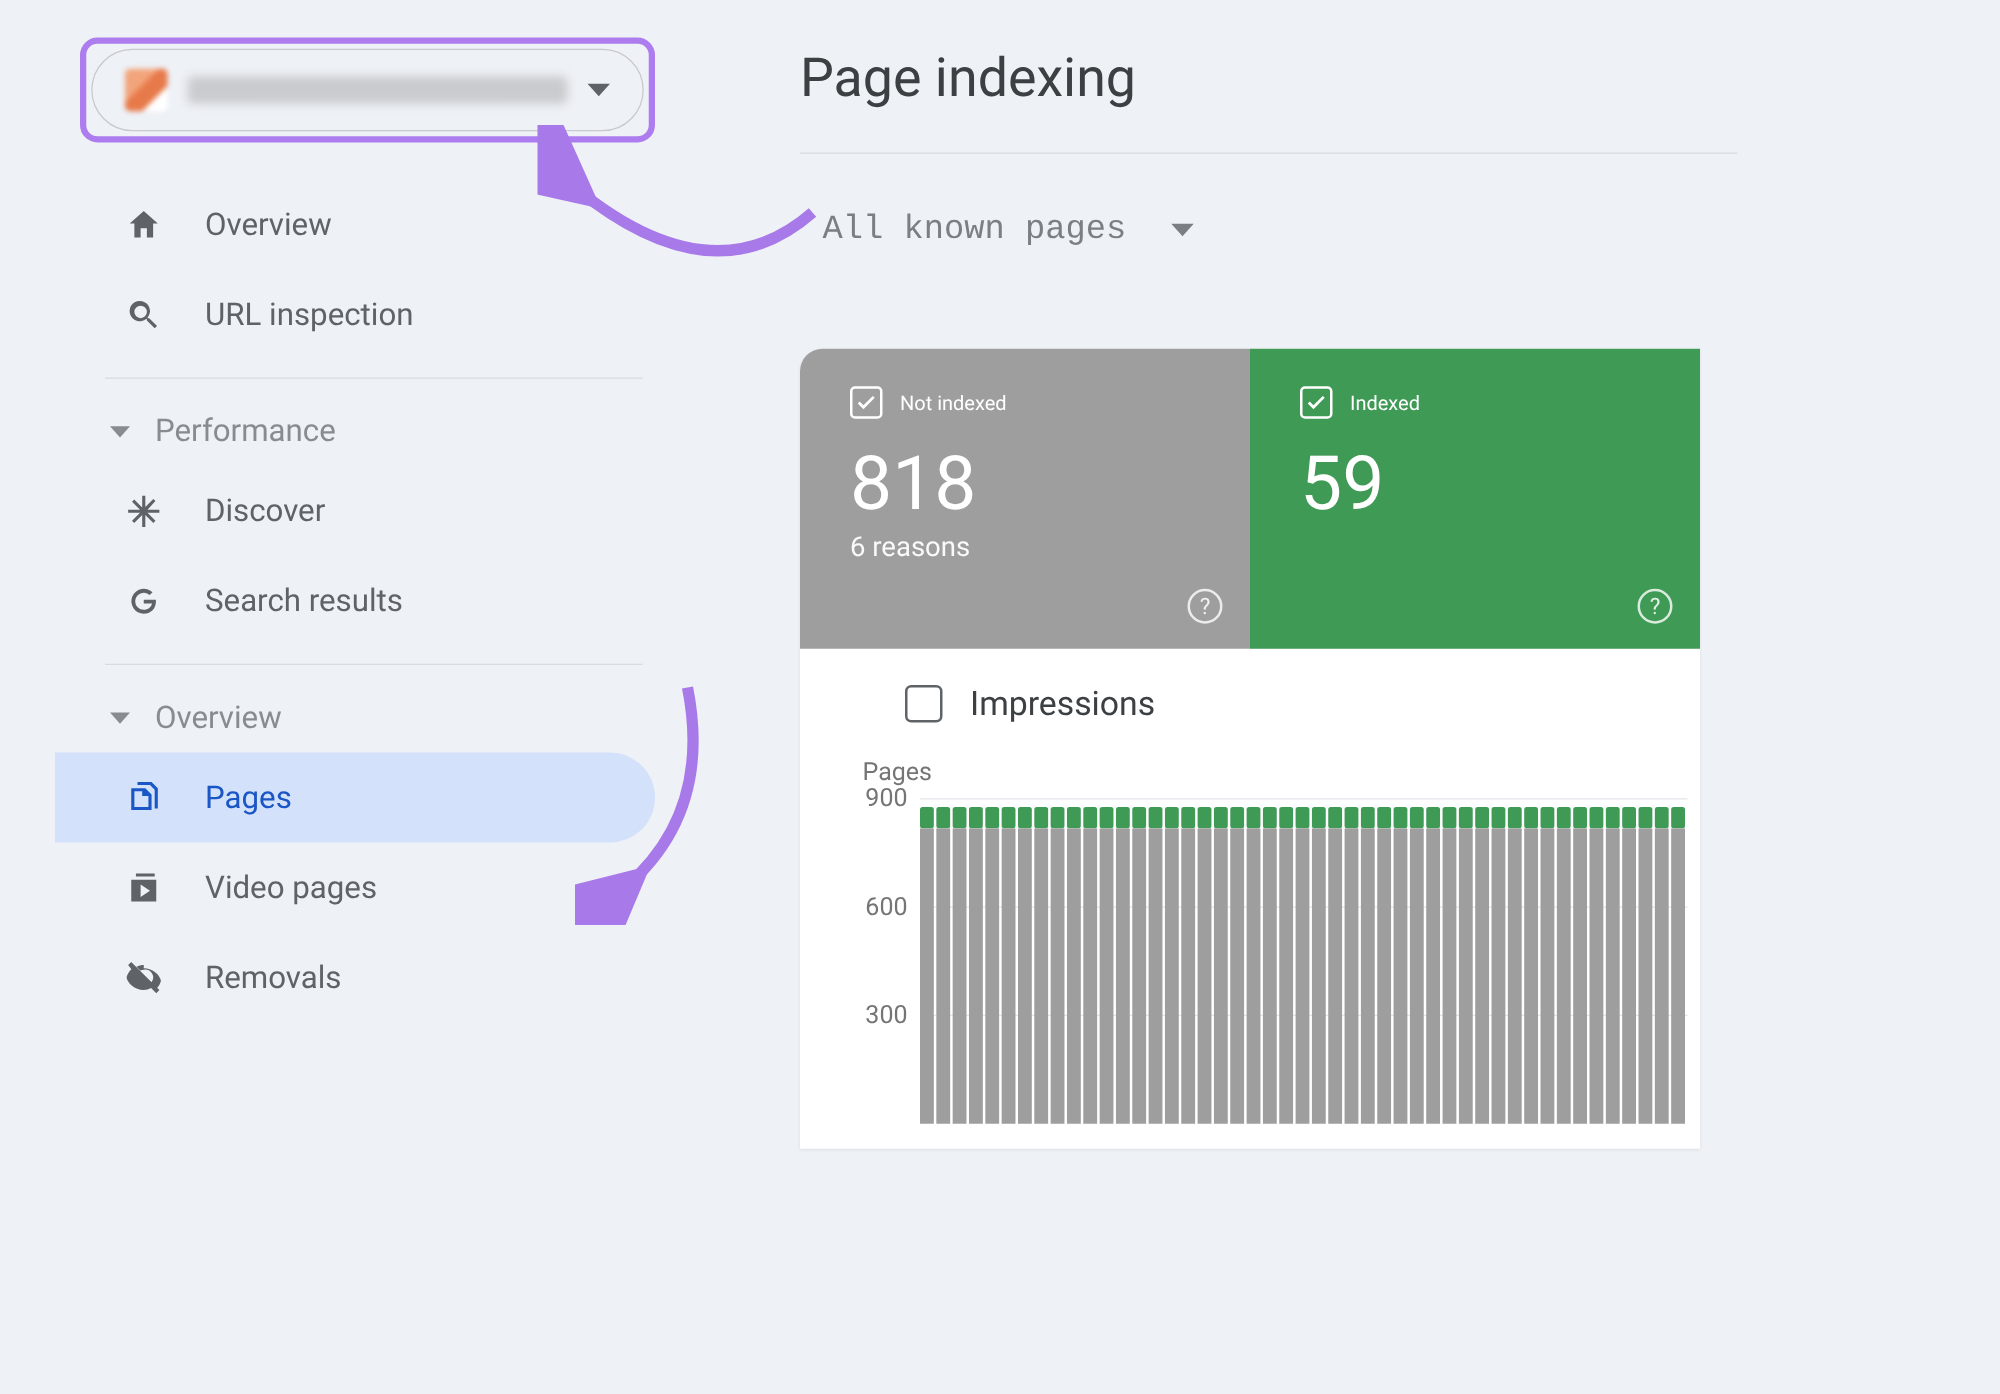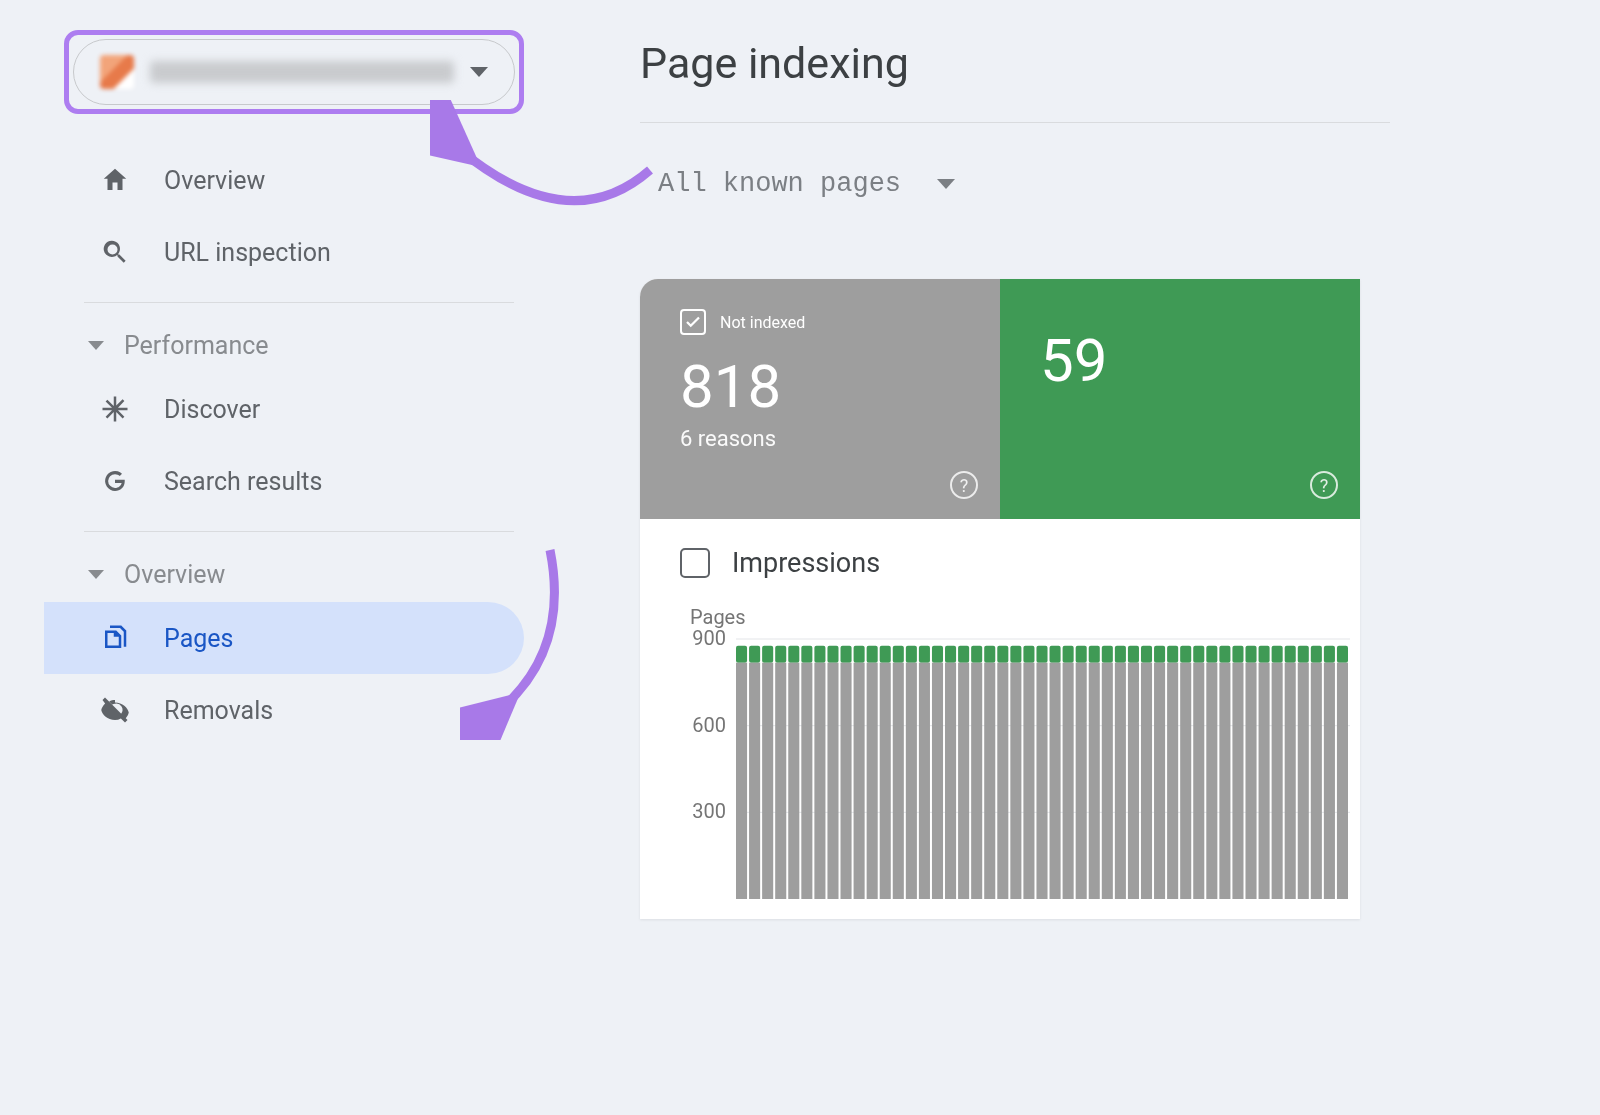--- a/index.html
+++ b/index.html
@@ -151,21 +151,21 @@
   .metric-sub { font-size:22px; margin-top:4px; opacity:0.95; }
   .help-icon {
     position:absolute; right:22px; bottom:20px;
     width:28px; height:28px; border:2px solid rgba(255,255,255,0.8);
     border-radius:50%; display:flex; align-items:center; justify-content:center;
     color:rgba(255,255,255,0.85); font-size:18px;
   }
   .impressions-row {
     display:flex; align-items:center; gap:22px;
     padding: 28px 0 10px 40px;
-    font-size:27px; color:#3c4043;
+    font-size:27px; color:#3c4043;margin-left:44px;
   }
   .chk-empty {
     width:30px; height:30px; border:2.5px solid #5f6368; border-radius:5px;
   }
   .chart-area { padding: 16px 0 0 36px; }
   .y-label { font-size:20px; color:#757575; margin-left:14px; }
   .chart-svg { display:block; }
 
   
   .arrow { position:absolute; pointer-events:none; }
@@ -235,20 +235,28 @@
 
   <div class="nav-item active">
     <span class="nav-icon">
       <svg viewBox="0 0 24 24">
           <path d="M8 2h9l4 4v13h-2V7l-3-3H8zM4 6h9l4 4v10H4zm2 2v10h9v-7h-4V8z"></path>
         </svg>
     </span>
     <span>Pages</span>
   </div>
 
+  <div class="nav-item">
+    <span class="nav-icon">
+      <svg viewBox="0 0 24 24">
+          <path d="M7 3h12v2H7zM4 7h16v14H4zm6 3v8l6-4z"></path>
+        </svg>
+    </span>
+    <span>Video pages</span>
+  </div>
 
 
   <div class="nav-item">
     <span class="nav-icon">
       <svg viewBox="0 0 24 24">
           <path d="M2 4l2-2 18 18-2 2-3.3-3.3A11 11 0 0112 20C6 20 1.7 15.6 1 12c.4-1.9 1.5-3.8 3.1-5.3zM12 6c6 0 10.3 4.4 11 8-.3 1.6-1.2 3.2-2.4 4.5L16.9 15A5 5 0 0012 7c-.8 0-1.5.2-2.2.5L7.4 5.1C8.8 4.4 10.4 4 12 4z"></path>
         </svg>
     </span>
     <span>Removals</span>
   </div>
@@ -272,20 +280,28 @@
                 <polyline points="4 12 9 17 20 6"></polyline>
               </svg>
             </div>
           <span>Not indexed</span>
         </div>
         <div class="metric-value">818</div>
         <div class="metric-sub">6 reasons</div>
         <div class="help-icon">?</div>
       </div>
       <div class="metric green">
+        <div class="metric-top">
+          <div class="chk">
+              <svg viewBox="0 0 24 24">
+                <polyline points="4 12 9 17 20 6"></polyline>
+              </svg>
+            </div>
+          <span>Indexed</span>
+        </div>
         <div class="metric-value">59</div>
         <div class="help-icon">?</div>
       </div>
     </div>
 
     <div class="impressions-row">
       <div class="chk-empty"></div>
       <span>Impressions</span>
     </div>
 

